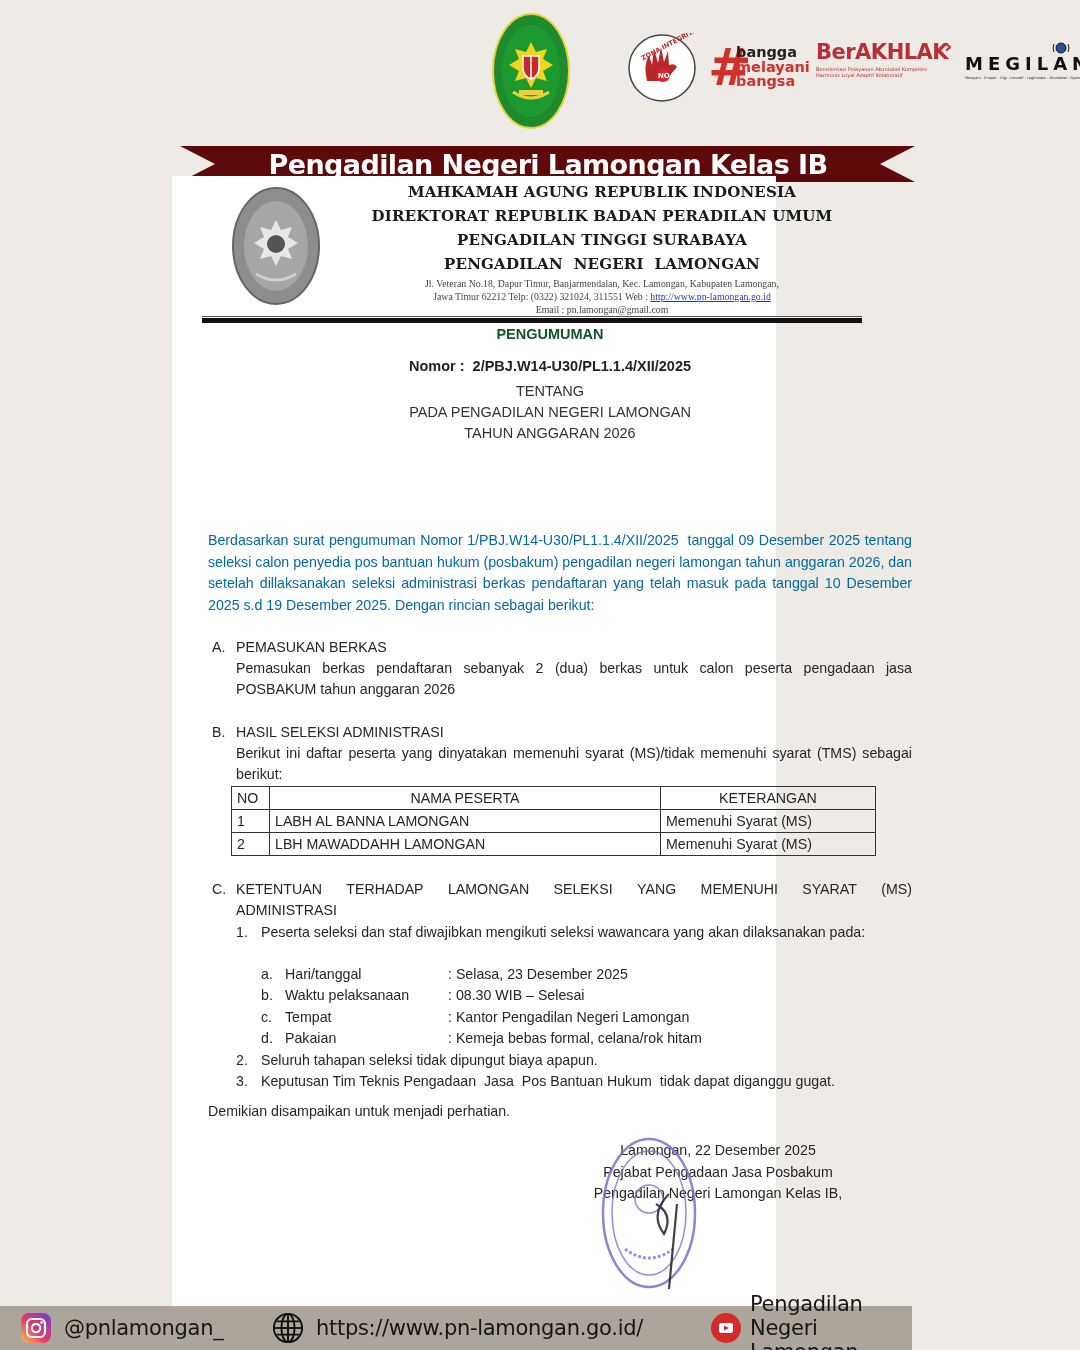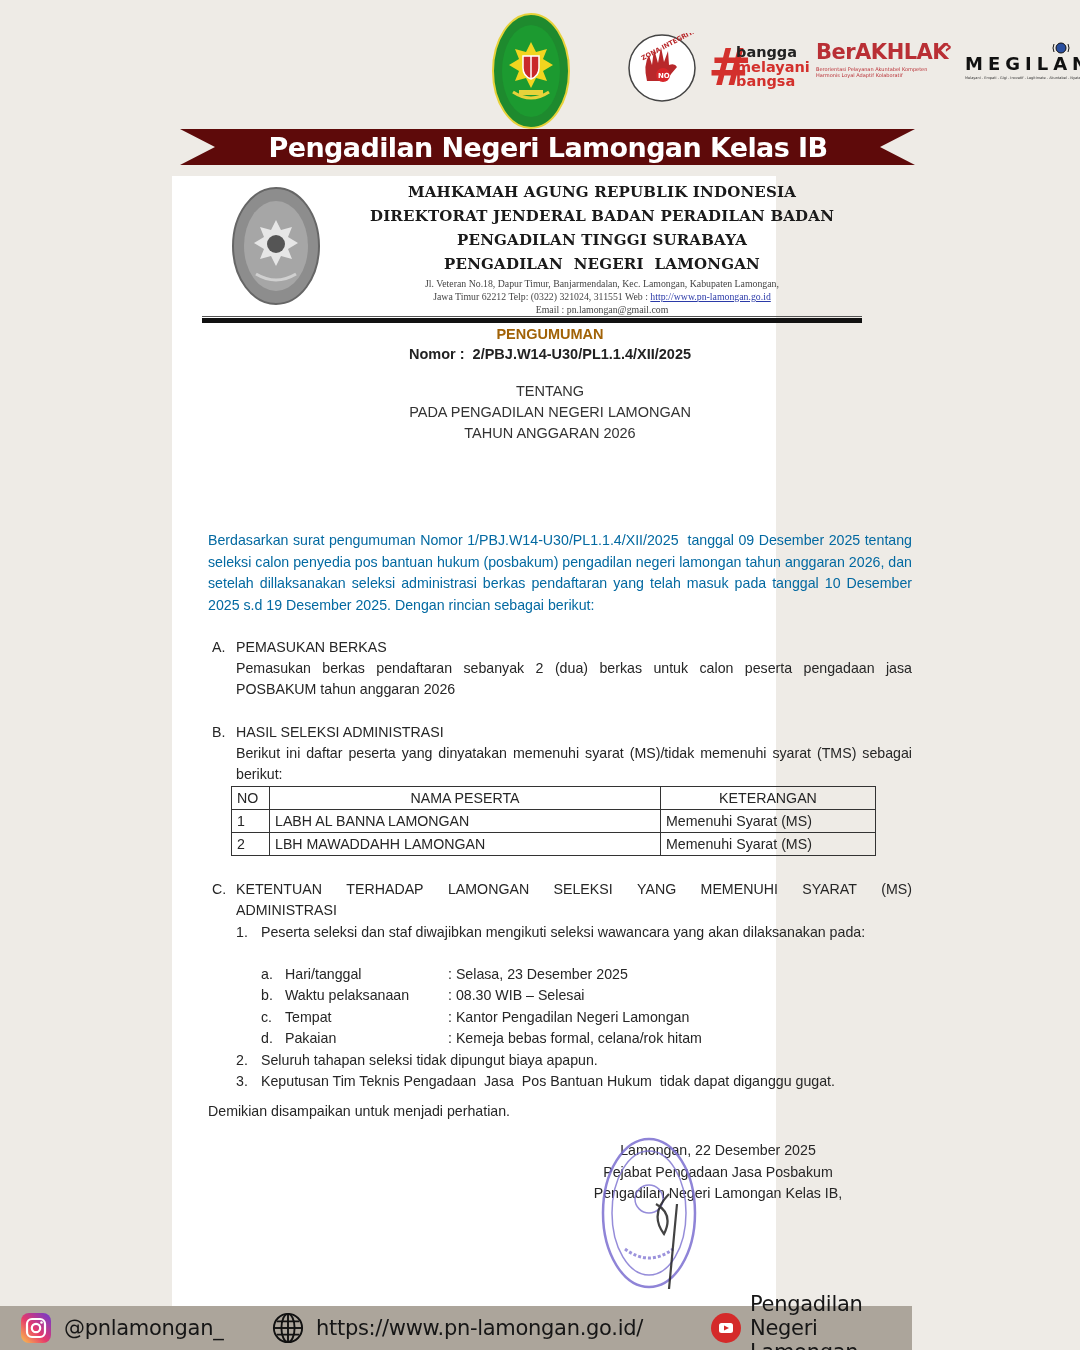--- a/index.html
+++ b/index.html
@@ -19,38 +19,38 @@
     .ber-logo { position: absolute; left: 816px; top: 40px; width: 135px; height: 55px; }
     .ber-title { font: 700 21px/24px "DejaVu Sans", sans-serif; color: #b92f35; letter-spacing: -0.5px; }
     .ber-sub { font: 5px/6px "DejaVu Sans", sans-serif; color: #b92f35; margin-top: 2px; }
     .ber-chev { position: absolute; left: 128px; top: -4px; font: 700 20px/20px "DejaVu Sans", sans-serif; color: #b92f35; }
     .meg-logo { position: absolute; left: 953px; top: 40px; width: 122px; height: 45px; margin-left: 12px; }
     .meg-title { position: absolute; left: 0; top: 14px; font: 700 18px/20px "DejaVu Sans", sans-serif; letter-spacing: 5px; color: #111; }
     .meg-sub { position: absolute; left: 0; top: 36px; font: 3.5px/4px "DejaVu Sans", sans-serif; color: #333; width: 122px; white-space: nowrap; overflow: hidden; }
     .meg-globe { position: absolute; left: 86px; top: 0px; width: 20px; height: 20px; }
 
     
-    .ribbon { position: absolute; left: 180px; top: 129px; width: 735px; height: 22px; }
+    .ribbon { position: absolute; left: 180px; top: 146px; width: 735px; height: 22px; }
     .ribbon svg { position: absolute; left: 0; top: 0; }
     .ribbon-text { position: absolute; left: 0; top: 0; width: 720px; text-align: center; color: #fff; font: 700 27px/37px "DejaVu Sans", sans-serif; letter-spacing: -0.6px; }
 
     
     .paper { position: absolute; left: 172px; top: 176px; width: 604px; height: 1130px; background: #fff; }
 
     .kop-logo { position: absolute; left: 58px; top: 8px; width: 92px; height: 124px; }
     .kop { position: absolute; left: 150px; top: 4px; width: 560px; text-align: center; font-family: "DejaVu Serif", serif; color: #1a1a1a; }
     .kop .l { font: 700 15px/24px "DejaVu Serif", serif; letter-spacing: 0.2px; }
     .kop .addr { font: 9.8px/13px "Liberation Serif", serif; color: #444; }
     .kop .addr a { color: #2b3aa8; text-decoration: underline; }
     .kop-rule { position: absolute; left: 30px; top: 142px; width: 660px; height: 5px; background: #111; }
     .kop-rule2 { position: absolute; left: 30px; top: 140px; width: 660px; height: 1px; background: #555; }
 
     .center-block { position: absolute; left: 0; width: 756px; text-align: center; }
-    .peng-title { top: 148px; font: 700 14.5px/20px "Liberation Sans", sans-serif; color: #a16207; }
-    .peng-no { top: 168px; font: 700 14.5px/20px "Liberation Sans", sans-serif; color: #222; }
+    .peng-title { top: 148px; font: 700 14.5px/20px "Liberation Sans", sans-serif; color: #14532d; }
+    .peng-no { top: 180px; font: 700 14.5px/20px "Liberation Sans", sans-serif; color: #222; }
     .tentang { top: 205px; font: 14.5px/21.2px "Liberation Sans", sans-serif; color: #333; }
 
     .body-text { position: absolute; left: 36px; width: 704px; font: 14.2px/21.5px "Liberation Sans", sans-serif; color: #0369a1; text-align: justify; }
     .sec-head { position: absolute; left: 40px; font: 14.2px/21px "Liberation Sans", sans-serif; color: #262626; }
     .sec-head .mk { display: inline-block; width: 24px; }
     .sec-body { position: absolute; left: 64px; width: 676px; font: 14.2px/21px "Liberation Sans", sans-serif; color: #262626; text-align: justify; }
 
     table.res { position: absolute; left: 59px; top: 610px; width: 645px; border-collapse: collapse; font: 14.2px/21px "Liberation Sans", sans-serif; color: #262626; }
     table.res td, table.res th { border: 1.5px solid #333; padding: 0 5px; font-weight: normal; height: 23px; }
     table.res th { text-align: center; }
@@ -142,21 +142,21 @@
       <ellipse cx="46" cy="62" rx="43" ry="58" fill="#8d8d8d" stroke="#666" stroke-width="2"></ellipse>
       <ellipse cx="46" cy="62" rx="32" ry="45" fill="#a6a6a6"></ellipse>
       <path d="M46 36 l5 10 l11 -3 l-4 10 l10 6 l-10 6 l4 10 l-11 -3 l-5 10 l-5 -10 l-11 3 l4 -10 l-10 -6 l10 -6 l-4 -10 l11 3 z" fill="#e6e6e6"></path>
       <circle cx="46" cy="60" r="9" fill="#555"></circle>
       <path d="M26 90 q20 12 40 0" fill="none" stroke="#d0d0d0" stroke-width="3"></path>
     </svg>
   </div>
 
   <div class="kop">
     <div class="l">MAHKAMAH AGUNG REPUBLIK INDONESIA</div>
-    <div class="l">DIREKTORAT JENDERAL BADAN PERADILAN BADAN</div>
+    <div class="l">DIREKTORAT REPUBLIK BADAN PERADILAN UMUM</div>
     <div class="l">PENGADILAN TINGGI SURABAYA</div>
     <div class="l" style="white-space:pre">PENGADILAN  NEGERI  LAMONGAN</div>
     <div class="addr" style="margin-top:1px">Jl. Veteran No.18, Dapur Timur, Banjarmendalan, Kec. Lamongan, Kabupaten Lamongan,</div>
     <div class="addr">
       <span>Jawa Timur 62212 Telp: (0322) 321024, 311551 Web :</span>
       <a>http://www.pn-lamongan.go.id</a>
     </div>
     <div class="addr">Email : pn.lamongan@gmail.com</div>
   </div>
   <div class="kop-rule2"></div>

